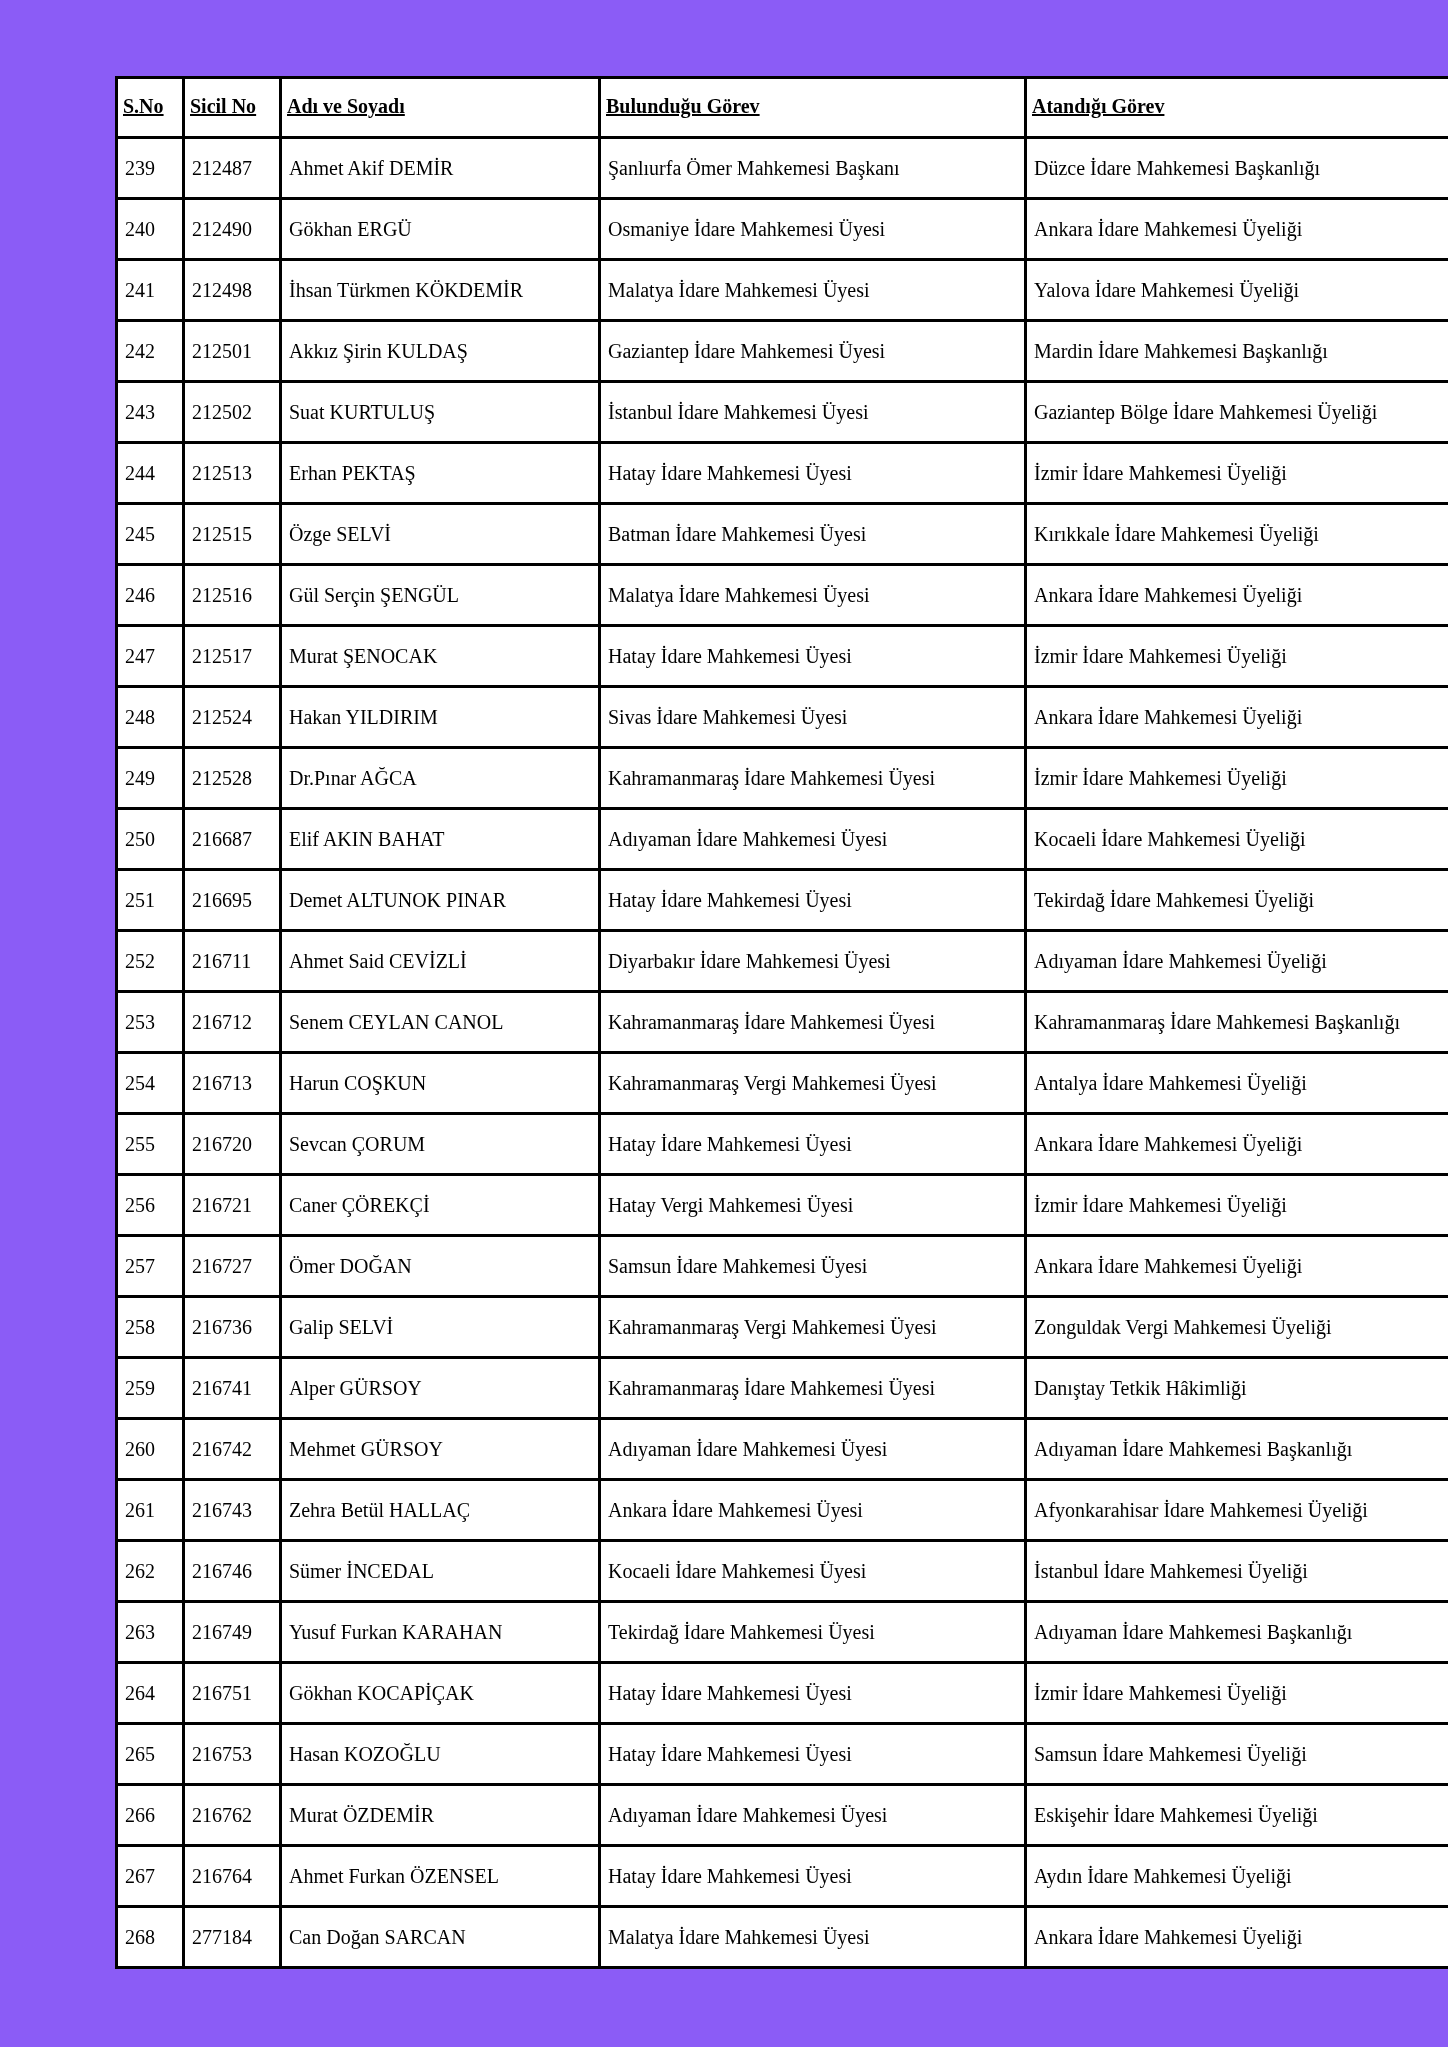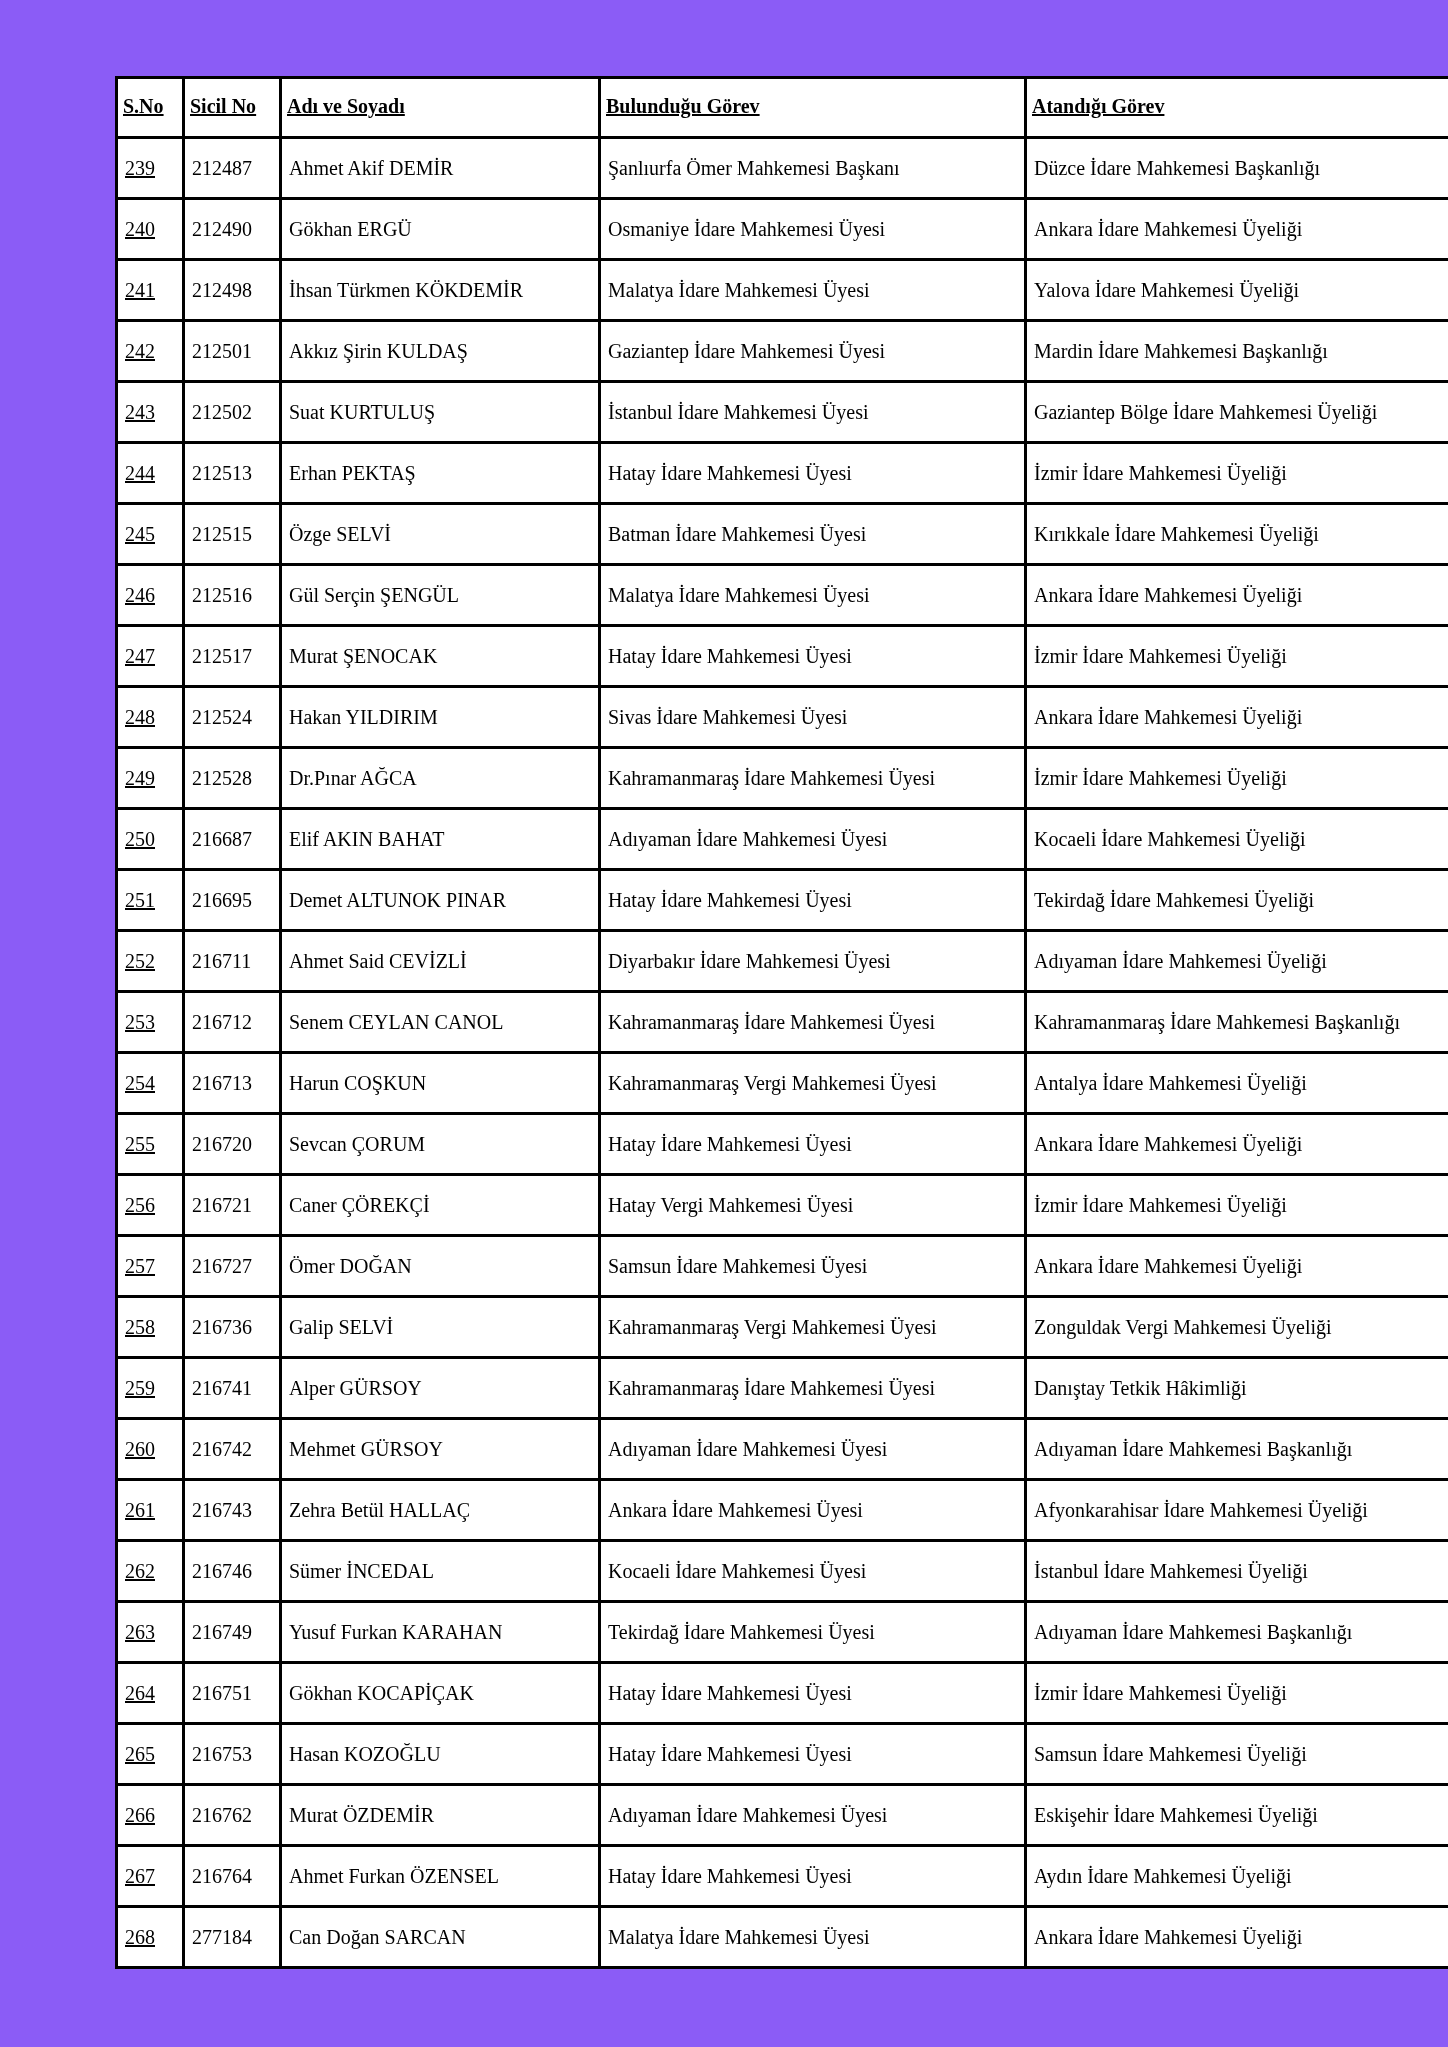--- a/index.html
+++ b/index.html
@@ -33,21 +33,21 @@
     font-weight:bold;
     text-decoration:underline;
     text-align:left;
     padding:2px 4px 4px 5px;
   }
   table.appointments td{
     height:54px;
     padding:2px 6px 2px 7px;
     text-align:left;
   }
-  td.c0{text-align:right;padding-right:10px;text-decoration:underline;}
+  td.c0{text-align:right;padding-right:10px;}
   .c0{width:55px;}
   .c1{width:85px;}
   .c2{width:307px;}
   .c3{width:414px;}
   .c4{width:425px;}
   .page-footer{
     position:absolute;
     left:0;top:1933px;
     width:100%;
     text-align:center;

